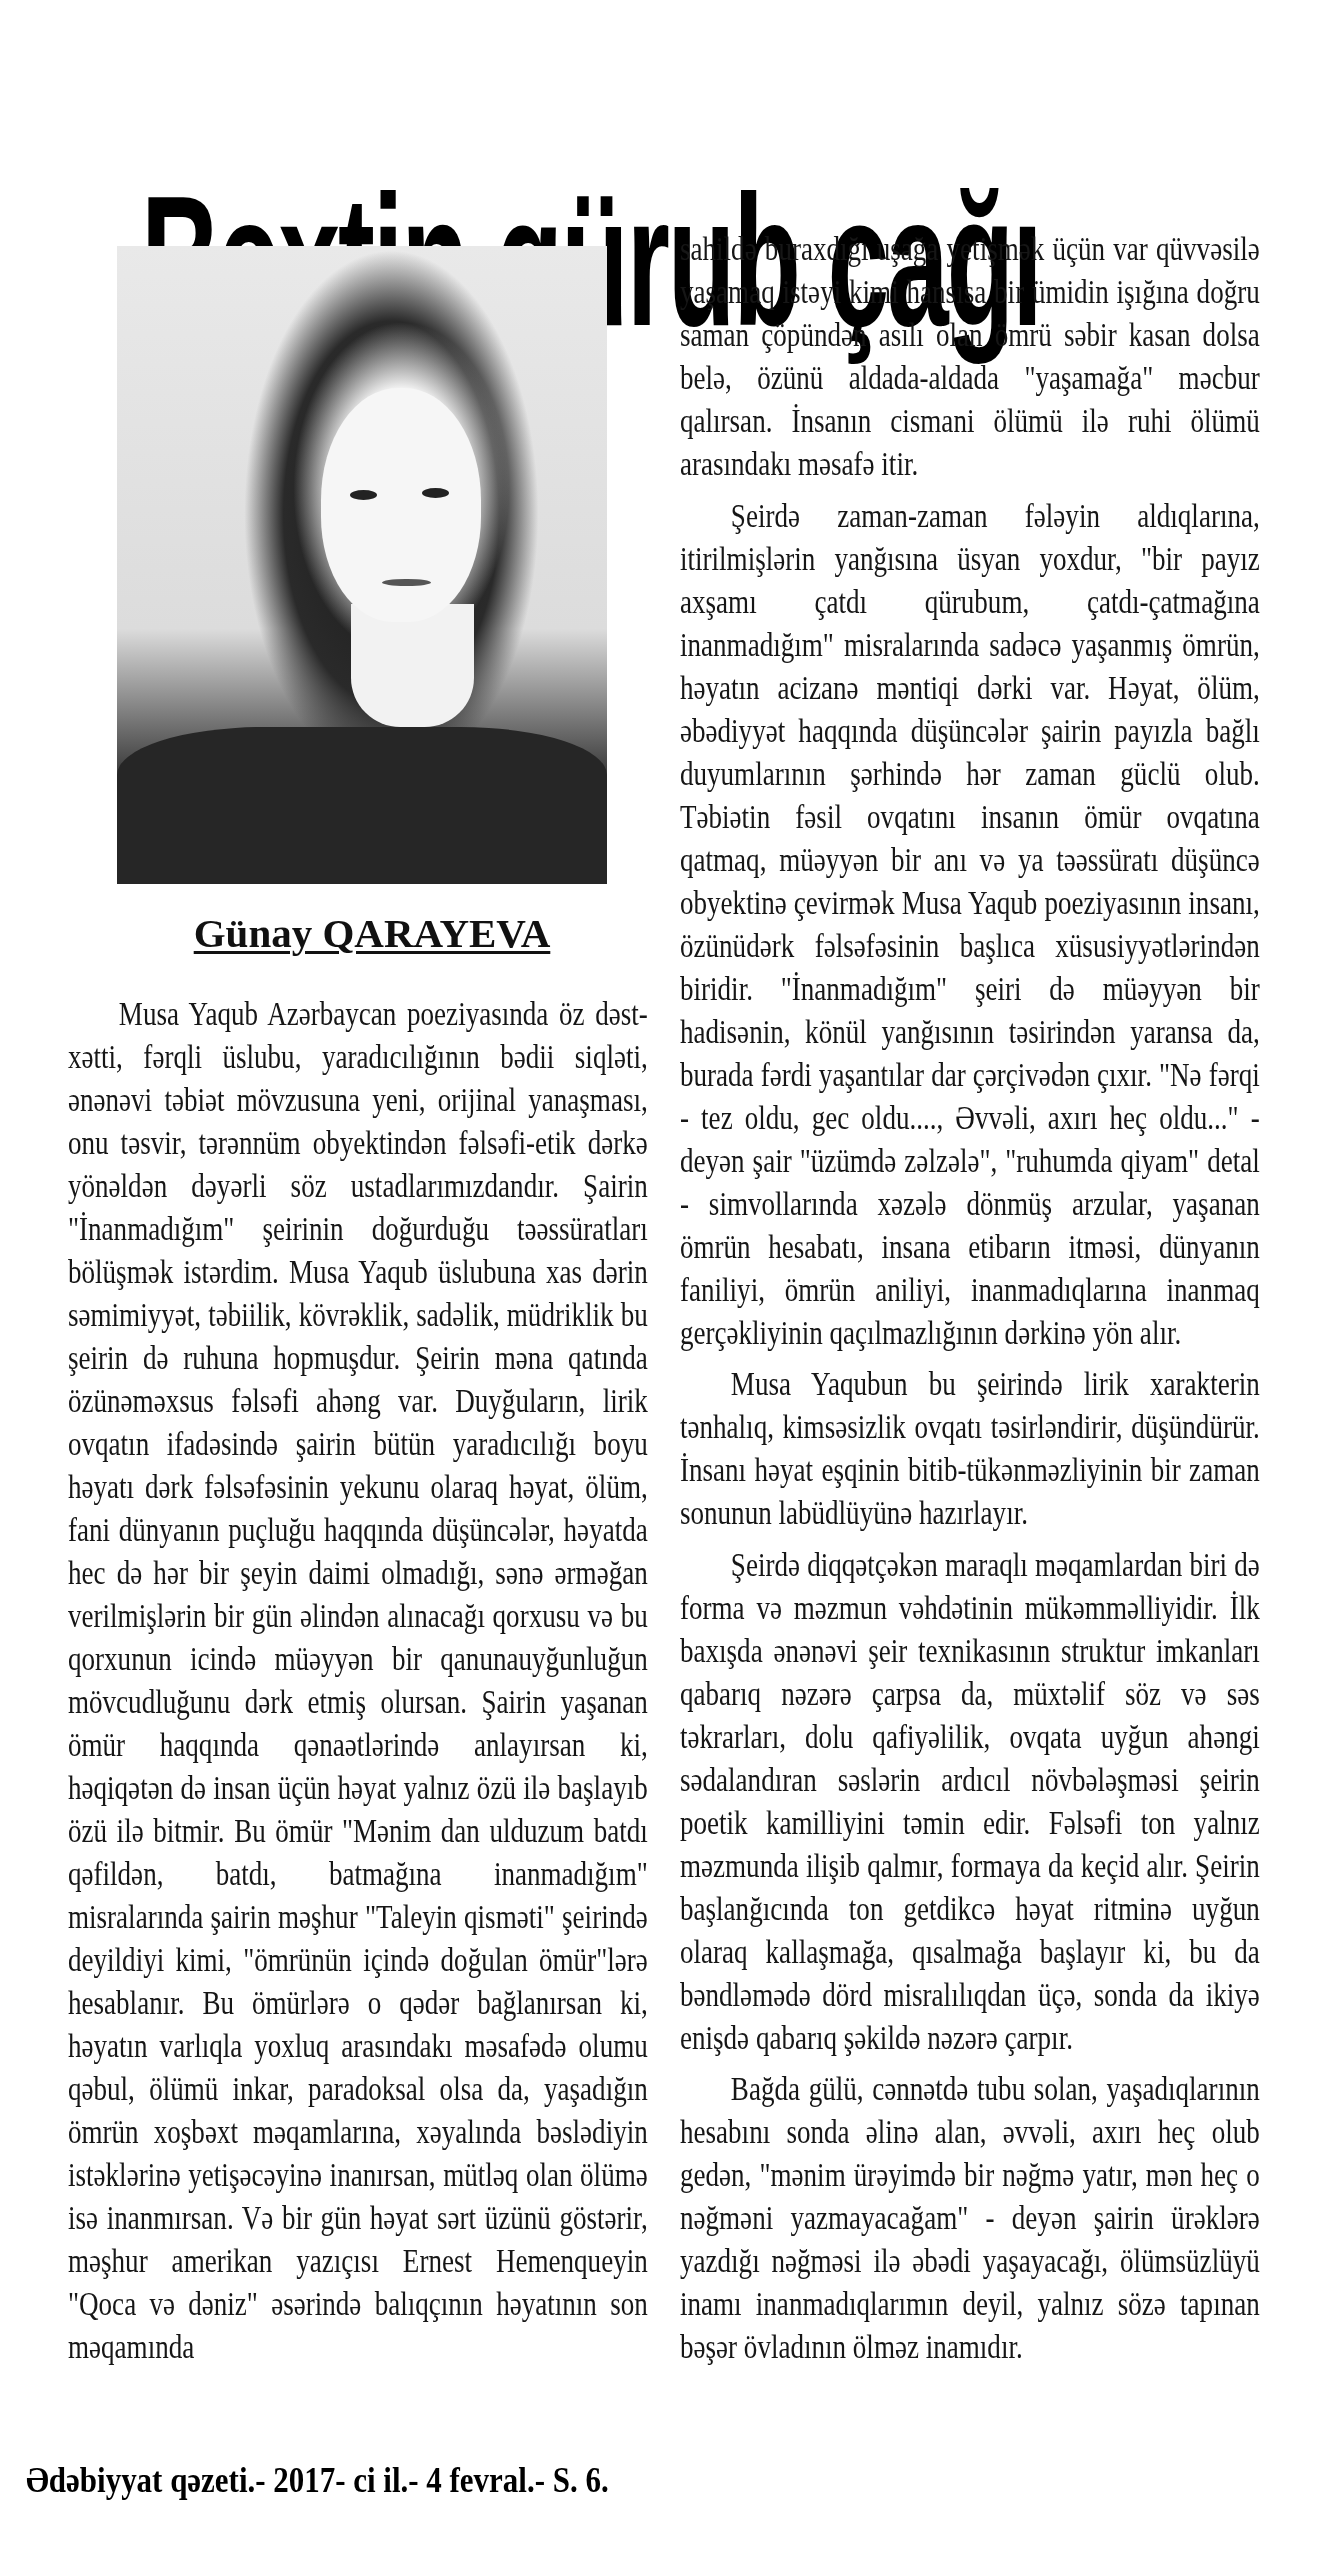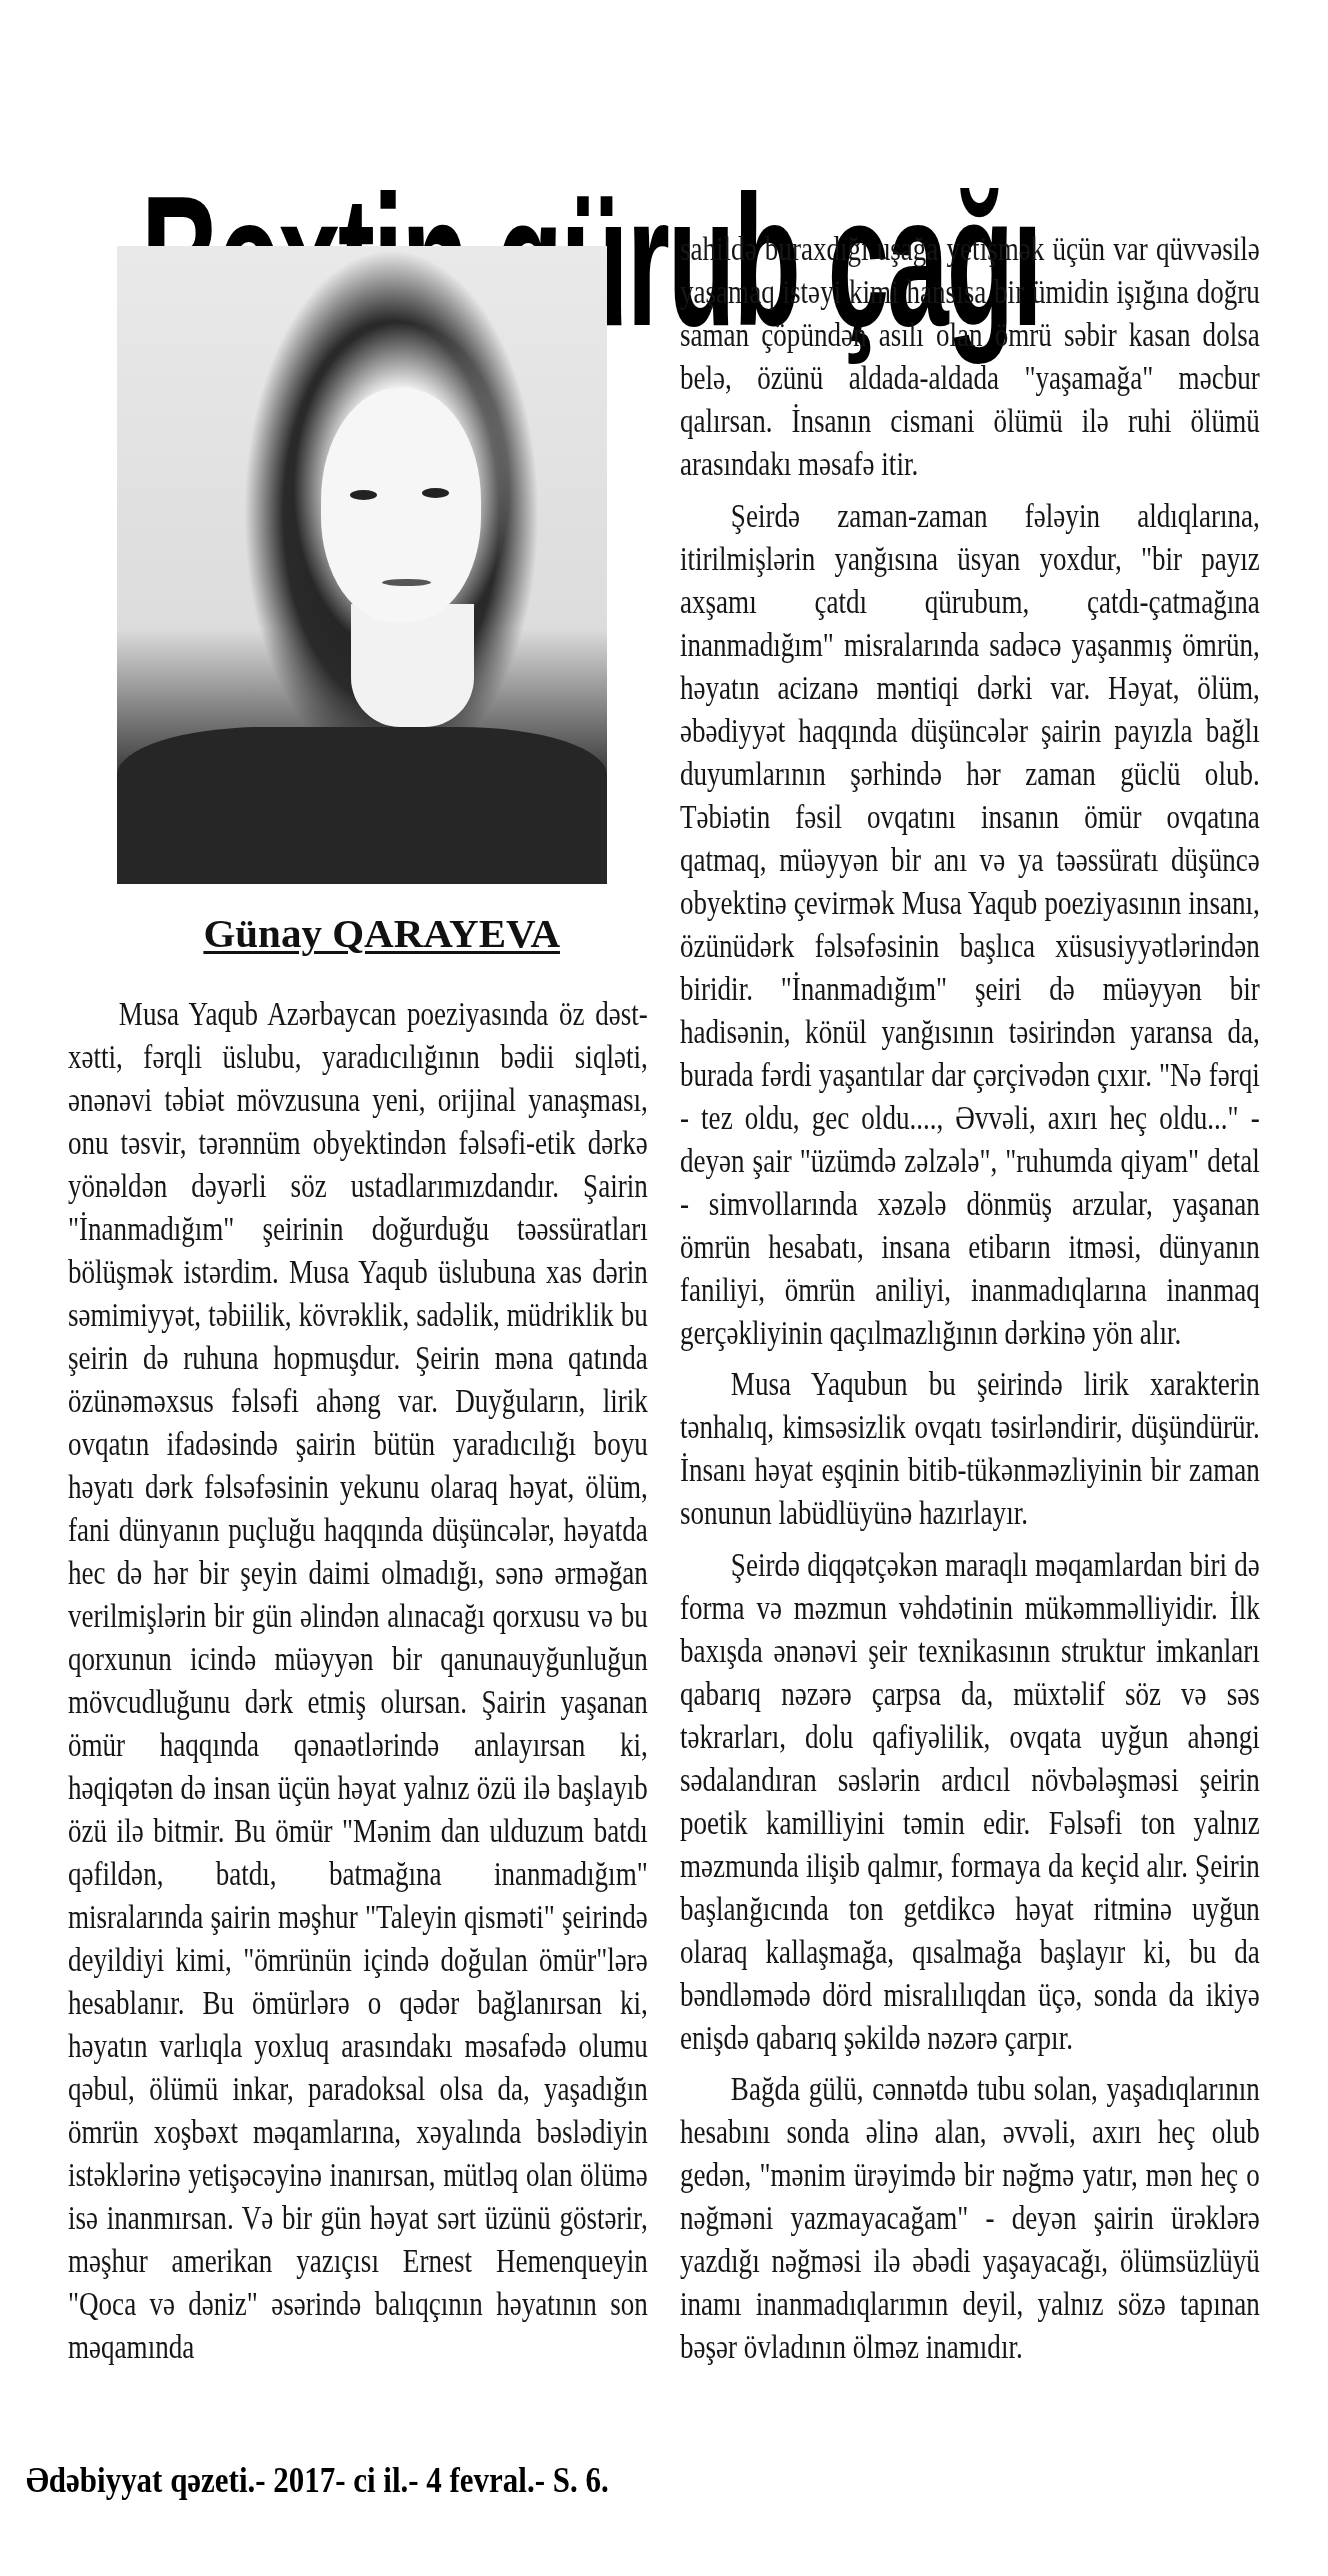--- a/index.html
+++ b/index.html
@@ -25,21 +25,21 @@
   }
   .photo .eye { position: absolute; width: 27px; height: 10px; background: #222; border-radius: 50%; }
   .photo .eye.l { left: 233px; top: 244px; }
   .photo .eye.r { left: 305px; top: 242px; }
   .photo .mouth { position: absolute; left: 265px; top: 333px; width: 49px; height: 7.4px; background: #555; border-radius: 50%; }
   .photo .neck { position: absolute; left: 234px; top: 358px; width: 123px; height: 123px; background: #f2f2f2; border-radius: 0 0 40% 40%; }
   .photo .dress { position: absolute; left: 0; top: 481px; width: 490px; height: 160px; background: #262626; border-radius: 30% 30% 0 0; }
   .author {
     position: absolute; left: 184px; top: 912px; width: 376px;
     font-family: "Liberation Serif", serif; font-weight: 700; font-size: 41px; line-height: 43px;
-    text-align: right; text-decoration: underline; text-underline-offset: 3.7px; text-decoration-thickness: 2.5px;
+    text-align: center; text-decoration: underline; text-underline-offset: 3.7px; text-decoration-thickness: 2.5px;
     white-space: nowrap; color: #111;
   }
   .col {
     position: absolute; width: 707px;
     font-family: "Liberation Serif", serif; font-size: 33px; line-height: 43px;
     text-align: justify; transform: scaleX(0.82); transform-origin: left top; color: #161616;
   }
   .col p { margin: 0 0 0 0; text-indent: 62px; hyphens: manual; }
   .col p.noindent { text-indent: 0; }
   .col p + p { margin-top: 8.6px; }

